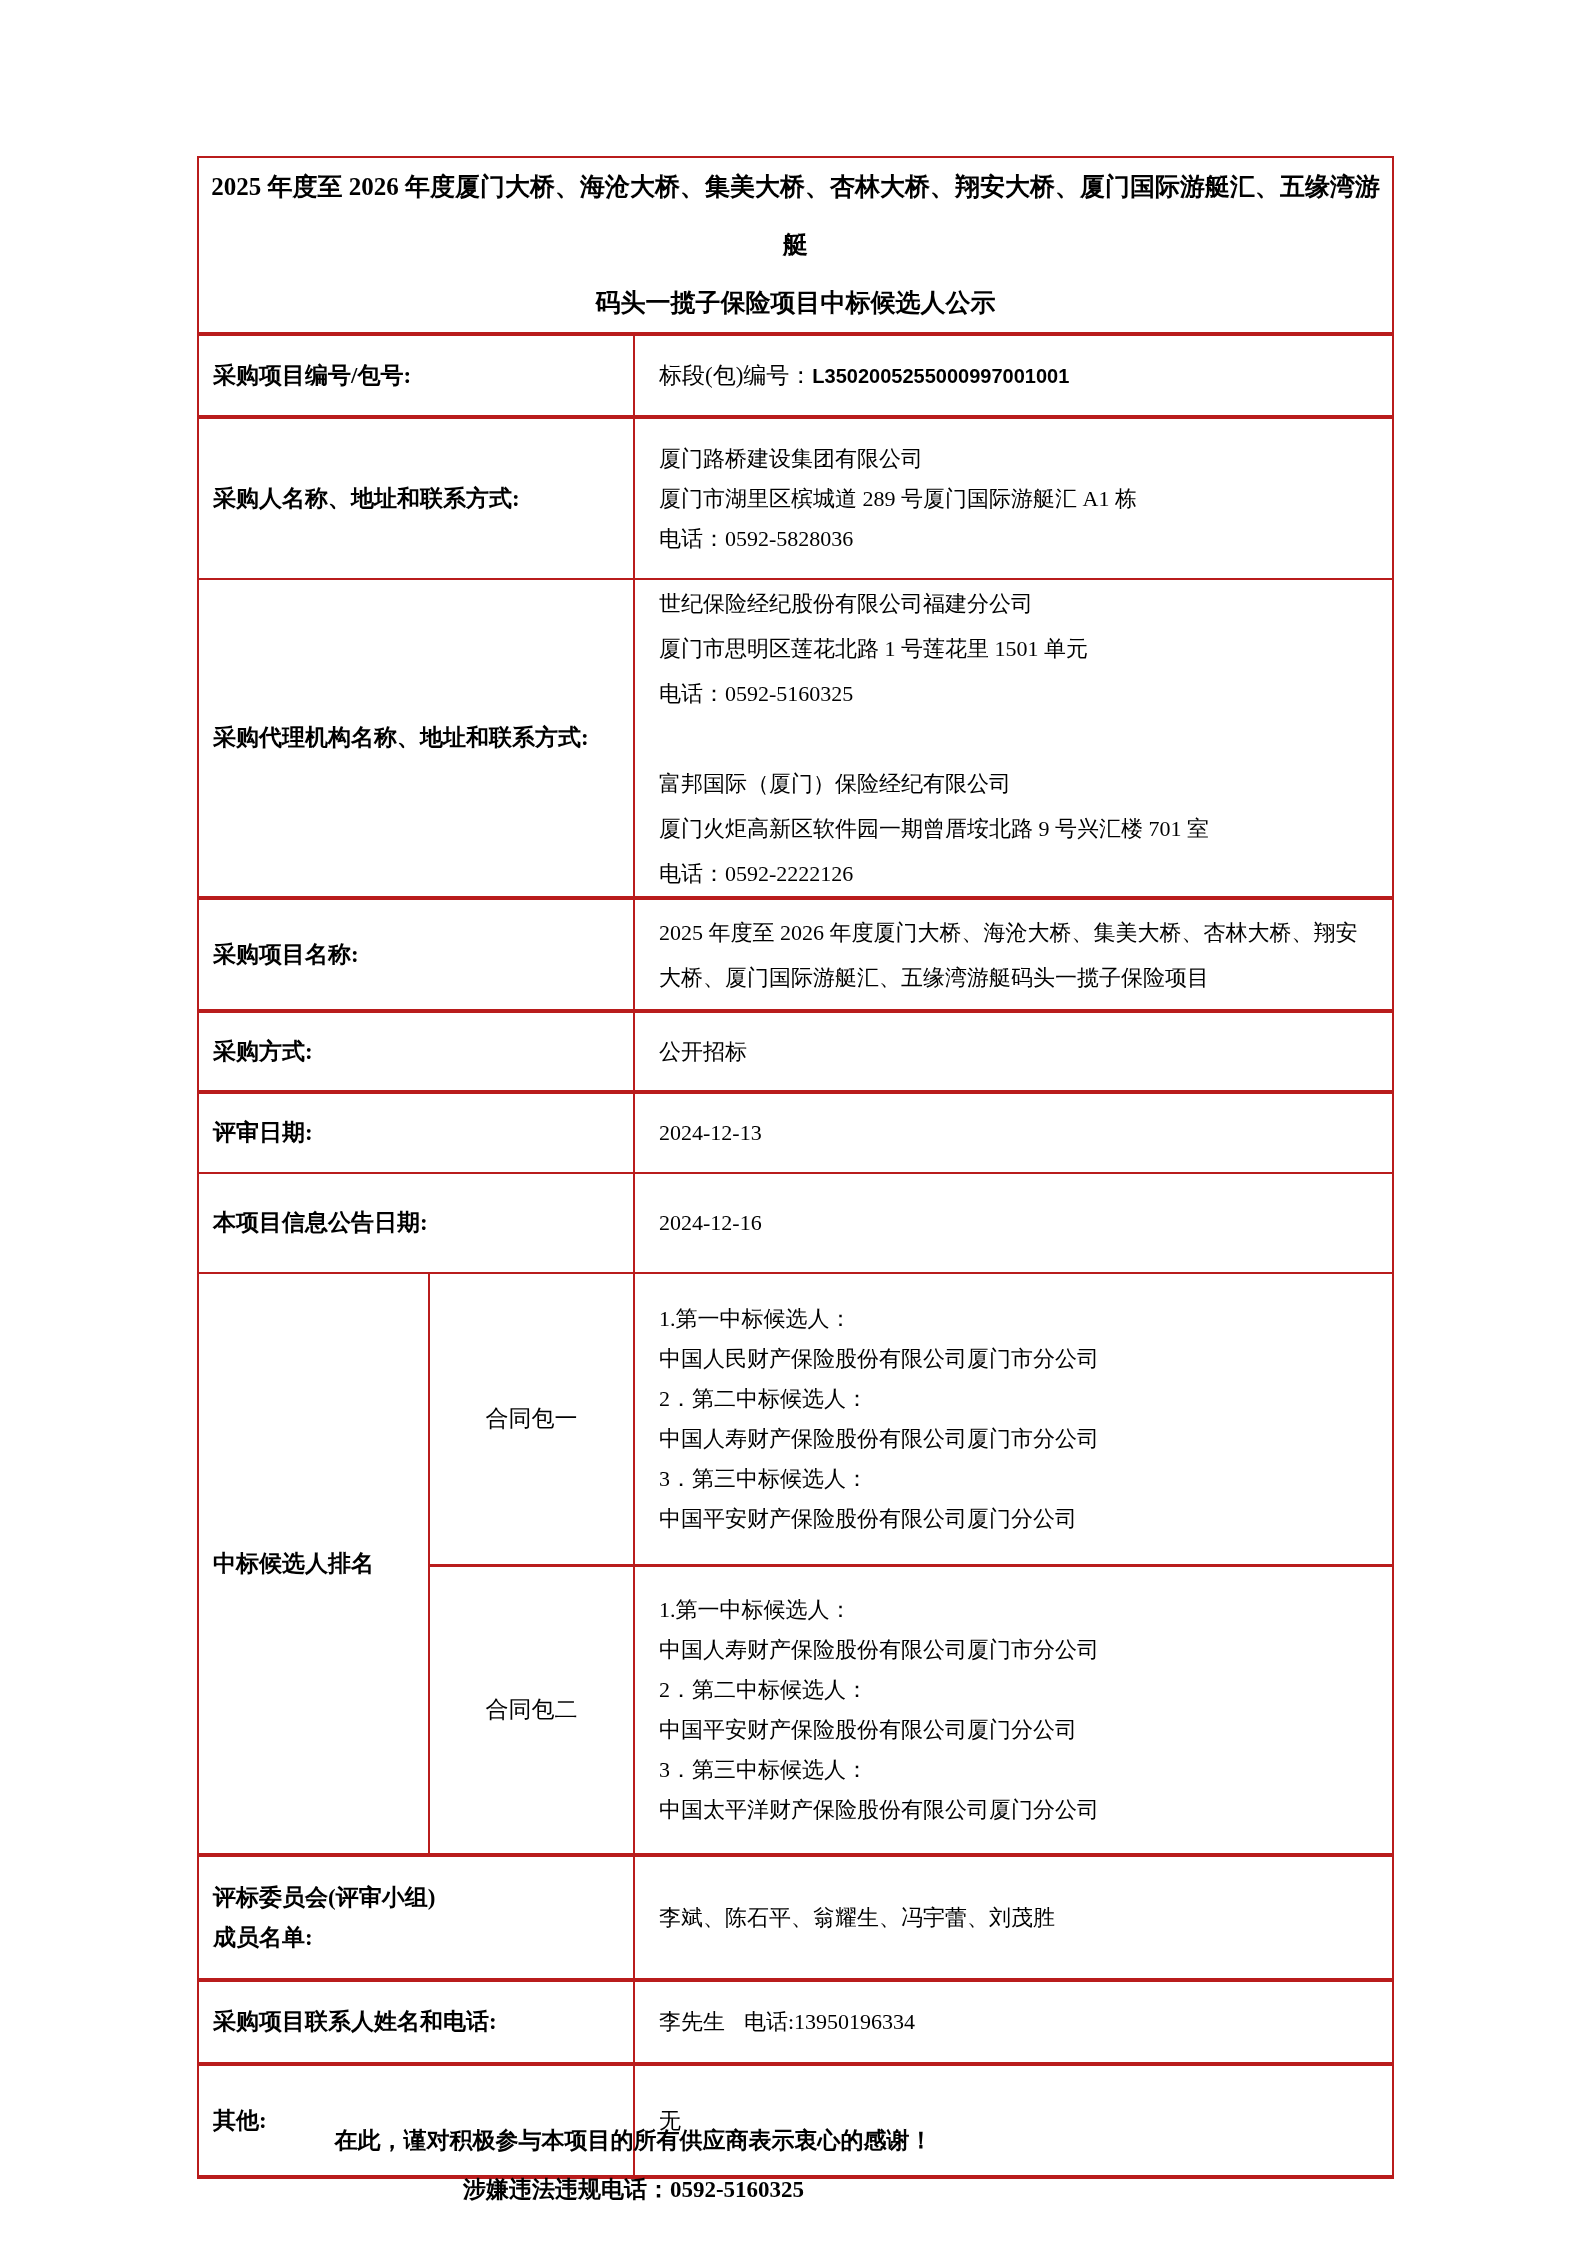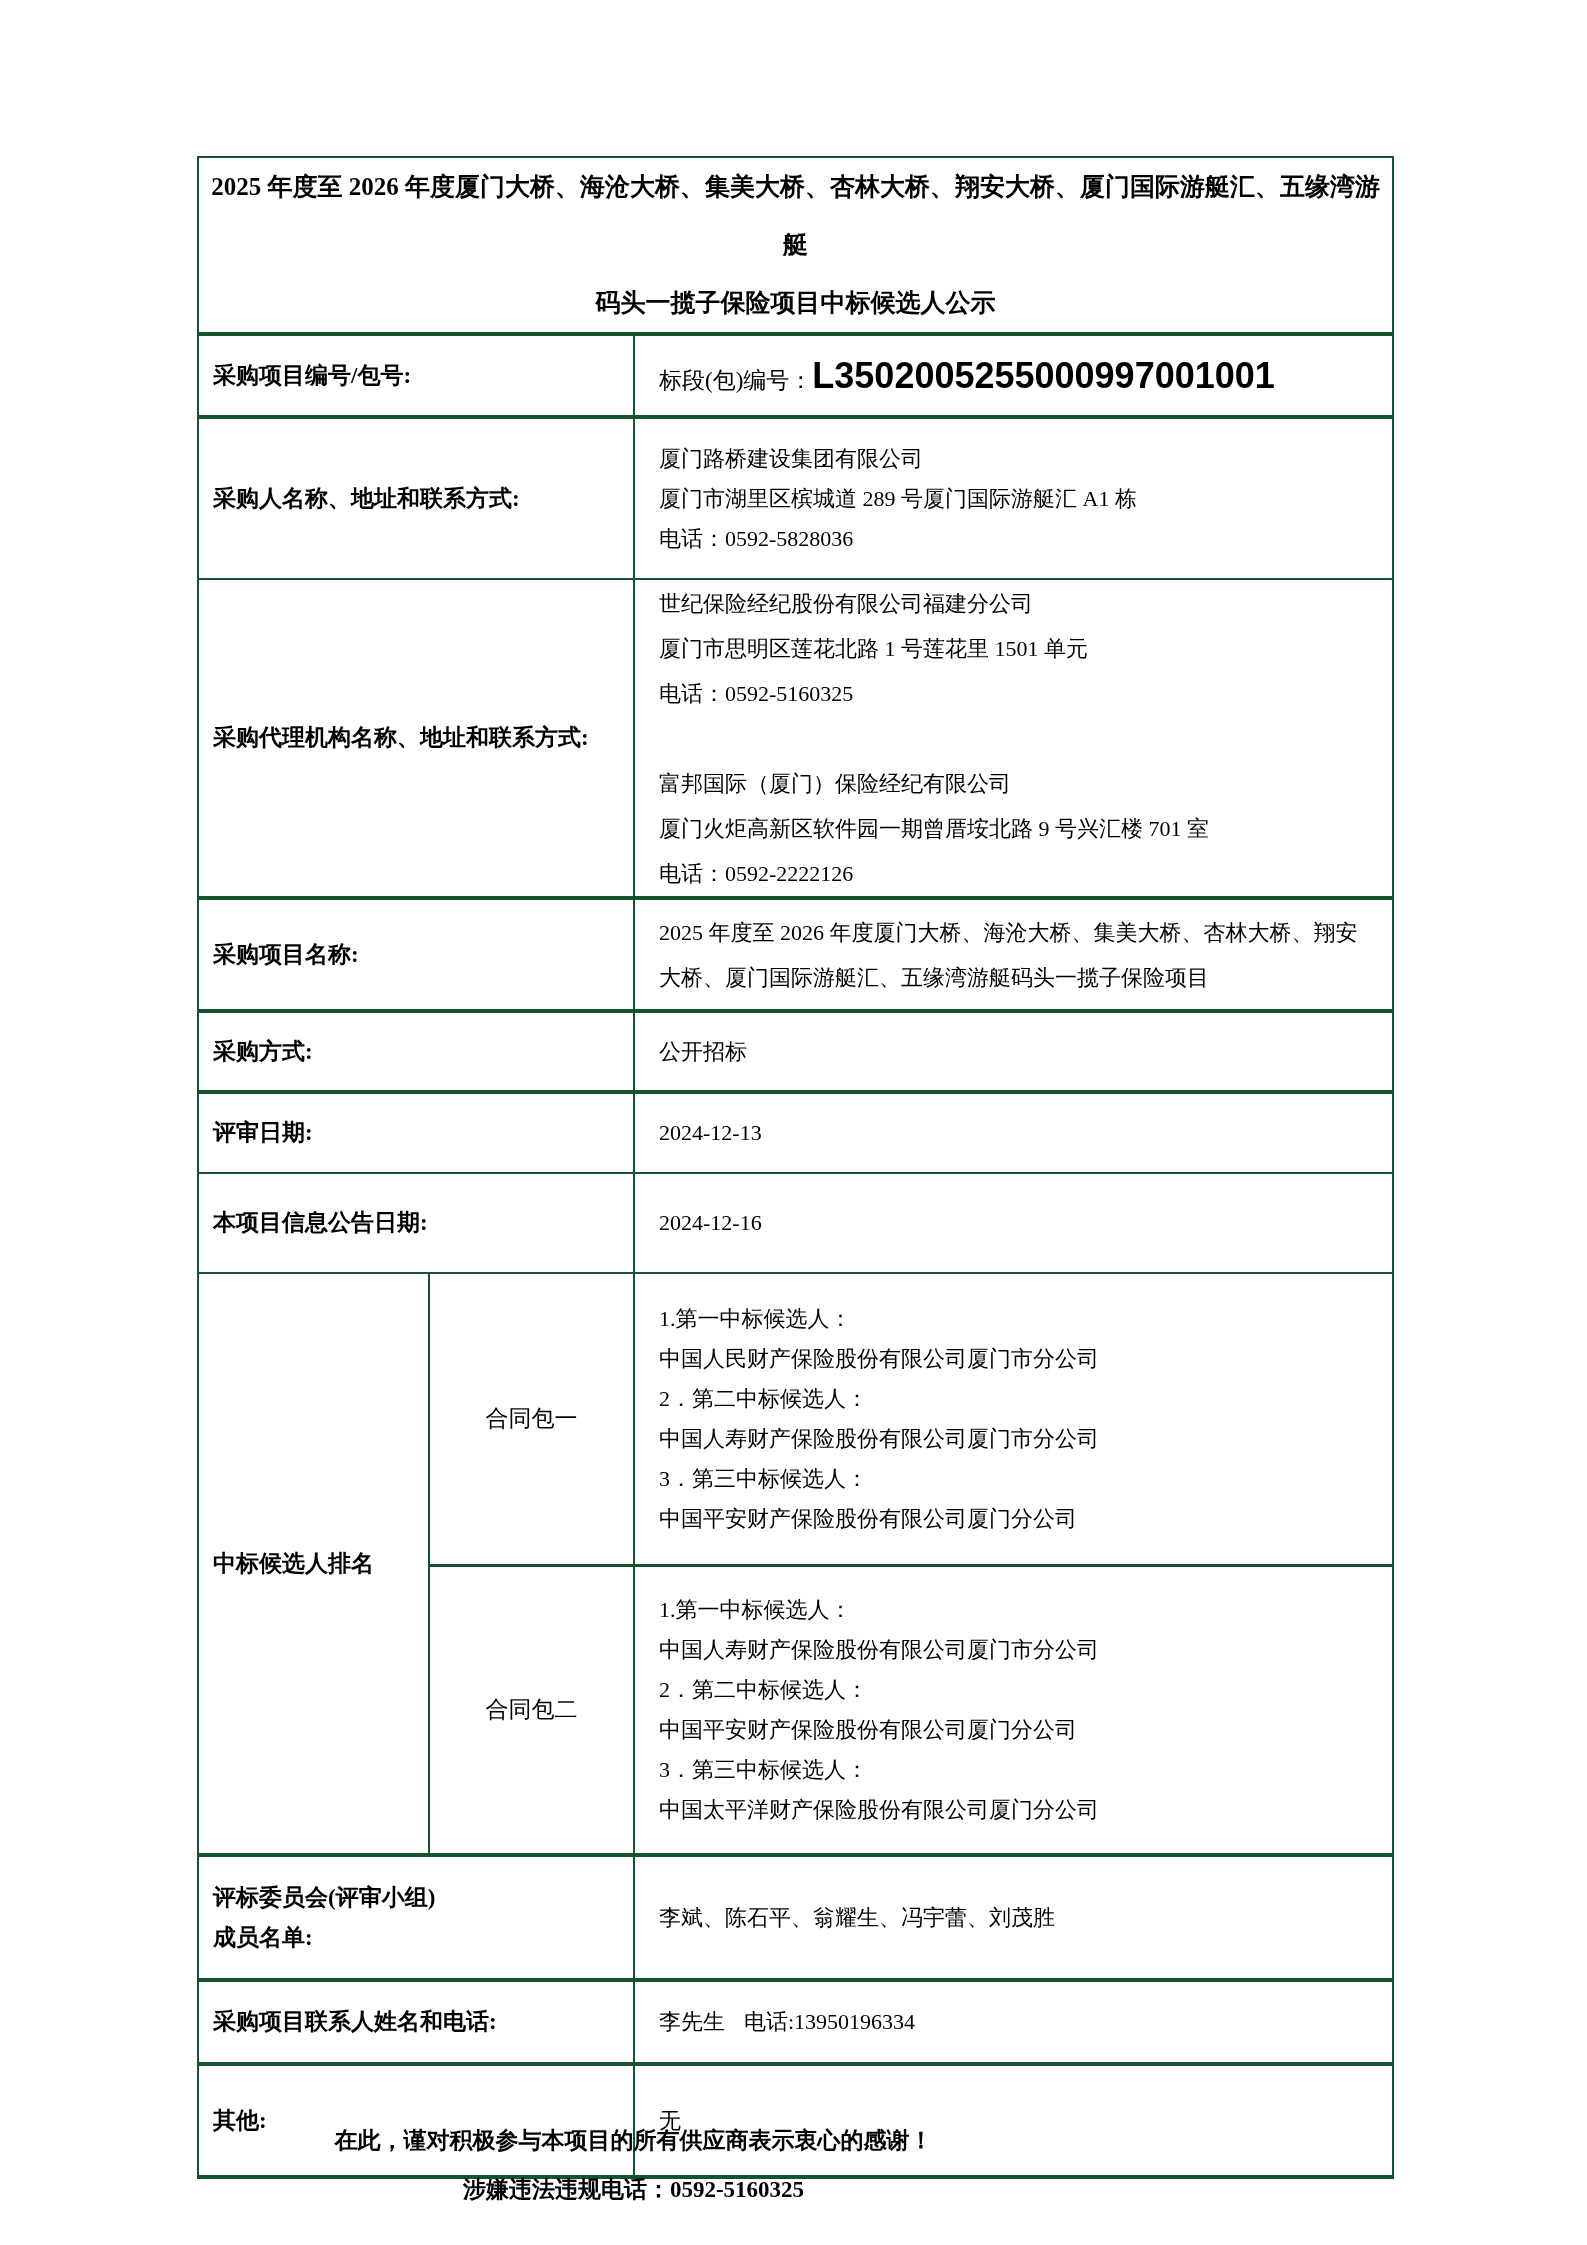--- a/index.html
+++ b/index.html
@@ -9,21 +9,21 @@
     background:#ffffff; color:#000000;
     font-family:"Liberation Serif","DejaVu Serif",serif;
     position:relative;
   }
   table.doc {
     position:absolute; left:197px; top:156px;
     width:1195px;
     border-collapse:collapse; table-layout:fixed;
   }
   td {
-    border:2px solid #14532d;
+    border:2px solid #b91c1c;
     vertical-align:middle;
     padding:0;
   }
   tr.thick > td { border-bottom-width:4px; }
   td.bb-thick { border-bottom-width:4px; }
   td.bb-med { border-bottom-width:3px; }
 
   .title-cell {
     height:122px;
     text-align:center;
@@ -48,21 +48,21 @@
     font-size:22px;
     padding-left:24px;
     padding-right:18px;
   }
   .lines   { white-space:pre-line; line-height:45px; }
   .lines-t { white-space:pre-line; line-height:40px; }
   .wrap2   { line-height:45px; }
   .num {
     font-family:"Liberation Sans","DejaVu Sans",sans-serif;
     font-weight:bold;
-    font-size:36px;
+    font-size:20px;
   }
   .prefix { font-size:23px; }
   .phone { margin-left:19px; }
 
   .r-no   { height:83px; }
   .r-pur  { height:162px; }
   .r-ag   { height:319px; }
   .r-pn   { height:113px; }
   .r-mt   { height:81px; }
   .r-rd   { height:81px; }

